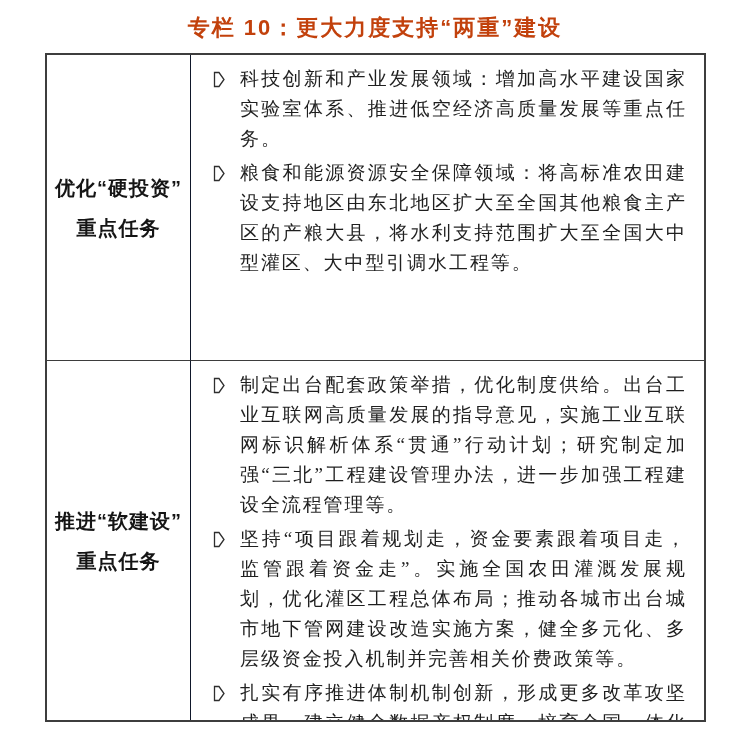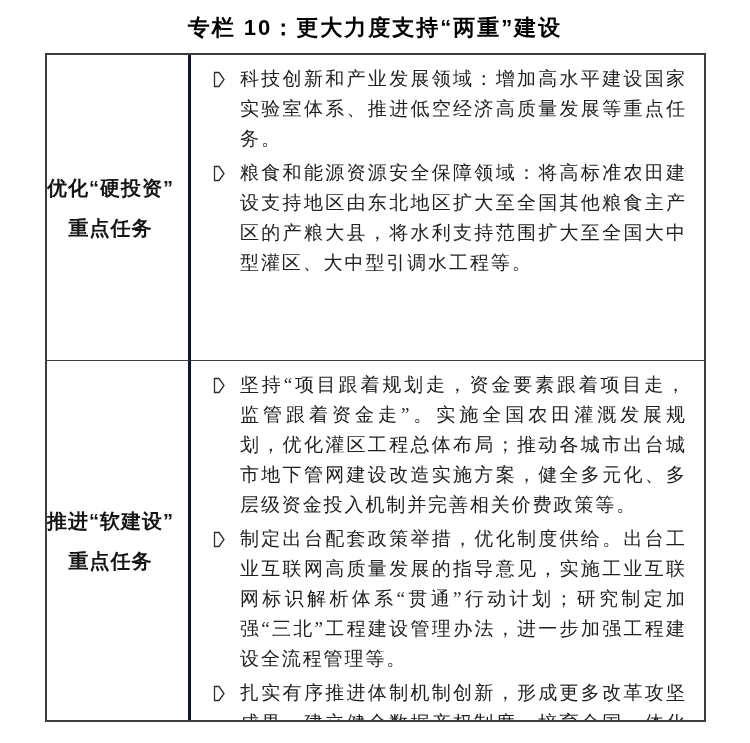--- a/index.html
+++ b/index.html
@@ -11,41 +11,42 @@
     position:relative;
     overflow:hidden;
   }
   .page-title{
     margin:13px 0 0 0;
     text-align:center;
     font-family:"Liberation Sans","DejaVu Sans",sans-serif;
     font-weight:bold;
     font-size:22px;
     letter-spacing:2px;
-    color:#000000;
+    color:#c2410c;
   }
   .boxtable{
     position:absolute;
     left:45px;top:53px;
     width:661px;
     box-sizing:border-box;
     border:2px solid #3d3d3d;
     display:grid;
     grid-template-columns:144px 1fr;
     grid-template-rows:305px 360px;
     background:#fff;
   }
   .cell{
     box-sizing:border-box;
     overflow:hidden;
   }
   .label-cell{
-    border-right:3px solid #0f172a;
+    border-right:1px solid #0f172a;
     display:flex;
     align-items:center;
+    justify-content:center;
     text-align:center;
     font-family:"Liberation Sans","DejaVu Sans",sans-serif;
     font-weight:bold;
     font-size:20px;
     line-height:40px;
     color:#151515;
     letter-spacing:1px;
   }
   .row2{
     border-top:1px solid #3d3d3d;
@@ -114,29 +115,29 @@
     </div>
   </div>
 
   <div class="cell content-cell row2">
     <div class="bullet-item">
       <span class="bullet-icon">
         <svg width="13" height="17" viewBox="0 0 13 17">
             <path d="M2.5 1.5 L7 1.5 L12 8.5 L7 15.5 L2.5 15.5 Z" fill="none" stroke="#2e2e2e" stroke-width="1.3"></path>
           </svg>
       </span>
-      <span class="bullet-text">坚持“项目跟着规划走，资金要素跟着项目走，监管跟着资金走”。实施全国农田灌溉发展规划，优化灌区工程总体布局；推动各城市出台城市地下管网建设改造实施方案，健全多元化、多层级资金投入机制并完善相关价费政策等。</span>
+      <span class="bullet-text">制定出台配套政策举措，优化制度供给。出台工业互联网高质量发展的指导意见，实施工业互联网标识解析体系“贯通”行动计划；研究制定加强“三北”工程建设管理办法，进一步加强工程建设全流程管理等。</span>
     </div>
     <div class="bullet-item">
       <span class="bullet-icon">
         <svg width="13" height="17" viewBox="0 0 13 17">
             <path d="M2.5 1.5 L7 1.5 L12 8.5 L7 15.5 L2.5 15.5 Z" fill="none" stroke="#2e2e2e" stroke-width="1.3"></path>
           </svg>
       </span>
-      <span class="bullet-text">制定出台配套政策举措，优化制度供给。出台工业互联网高质量发展的指导意见，实施工业互联网标识解析体系“贯通”行动计划；研究制定加强“三北”工程建设管理办法，进一步加强工程建设全流程管理等。</span>
+      <span class="bullet-text">坚持“项目跟着规划走，资金要素跟着项目走，监管跟着资金走”。实施全国农田灌溉发展规划，优化灌区工程总体布局；推动各城市出台城市地下管网建设改造实施方案，健全多元化、多层级资金投入机制并完善相关价费政策等。</span>
     </div>
     <div class="bullet-item">
       <span class="bullet-icon">
         <svg width="13" height="17" viewBox="0 0 13 17">
             <path d="M2.5 1.5 L7 1.5 L12 8.5 L7 15.5 L2.5 15.5 Z" fill="none" stroke="#2e2e2e" stroke-width="1.3"></path>
           </svg>
       </span>
       <span class="bullet-text">扎实有序推进体制机制创新，形成更多改革攻坚成果。建立健全数据产权制度，培育全国一体化数据市场；构建托育服务体系，建设托育服务网络等。</span>
     </div>
   </div>

